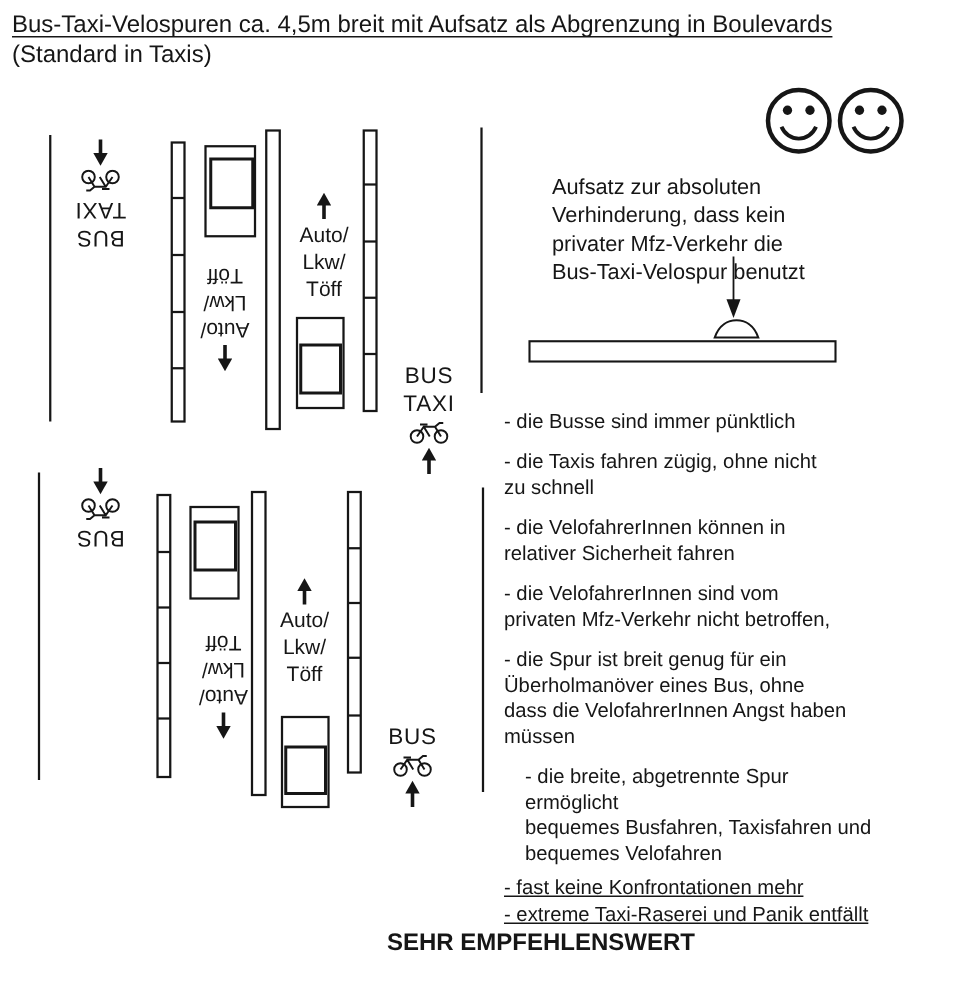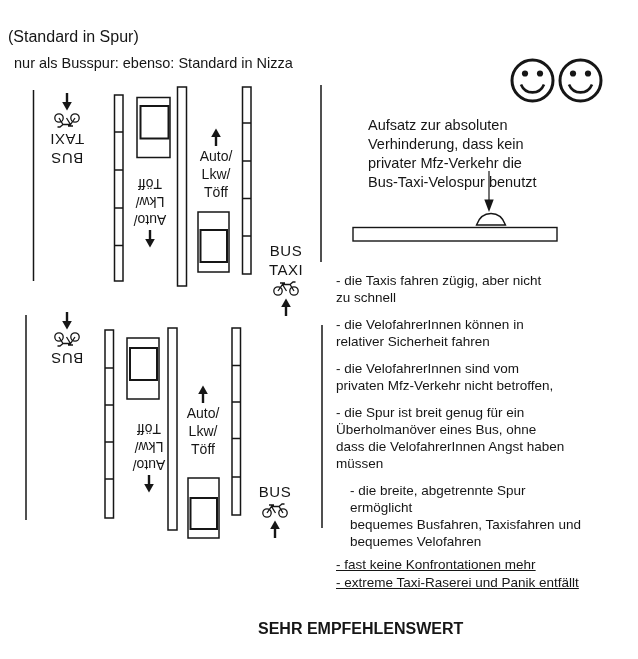--- a/index.html
+++ b/index.html
@@ -28,22 +28,22 @@
   .benefit{margin:0 0 10px 0;white-space:pre-line;}
   .benefit.after-gap-sm{margin-bottom:6px;margin-left:14px;}
   .benefit.tight{margin-bottom:1px;text-decoration:underline;}
   .footer{left:258px;top:620px;font-size:16px;font-weight:bold;white-space:nowrap;}
 </style>
 </head>
 <body>
 
 <div class="canvas">
 
-  <div class="abs title-2">(Standard in Spur)</div>
-  <div class="abs title-3">nur als Busspur: ebenso: Standard in Nizza</div>
+  <div class="abs title-1">Bus-Taxi-Velospuren ca. 4,5m breit mit Aufsatz als Abgrenzung in Boulevards</div>
+  <div class="abs title-2">(Standard in Taxis)</div>
 
   <svg class="art" width="638" height="659" viewBox="0 0 638 659">
 
     <g stroke="#161616" fill="none" stroke-width="1.5">
       <line x1="33.5" y1="90" x2="33.5" y2="281"></line>
       <line x1="321" y1="85" x2="321" y2="262"></line>
       <g>
         <rect x="114.5" y="95" width="8.5" height="186"></rect>
         <line x1="114.5" y1="132" x2="123" y2="132"></line>
         <line x1="114.5" y1="170" x2="123" y2="170"></line>
@@ -220,21 +220,22 @@
         <polygon points="8,0.5 3.2,9 12.8,9" fill="#161616"></polygon>
       </svg>
   </div>
 
   <div class="abs aufsatz">Aufsatz zur absoluten
 Verhinderung, dass kein
 privater Mfz-Verkehr die
 Bus-Taxi-Velospur benutzt</div>
 
   <div class="abs benefits">
-    <div class="benefit">- die Taxis fahren zügig, aber nicht
+    <div class="benefit">- die Busse sind immer pünktlich</div>
+    <div class="benefit">- die Taxis fahren zügig, ohne nicht
 zu schnell</div>
     <div class="benefit">- die VelofahrerInnen können in
 relativer Sicherheit fahren</div>
     <div class="benefit">- die VelofahrerInnen sind vom
 privaten Mfz-Verkehr nicht betroffen,</div>
     <div class="benefit">- die Spur ist breit genug für ein
 Überholmanöver eines Bus, ohne
 dass die VelofahrerInnen Angst haben
 müssen</div>
     <div class="benefit after-gap-sm">- die breite, abgetrennte Spur ermöglicht

